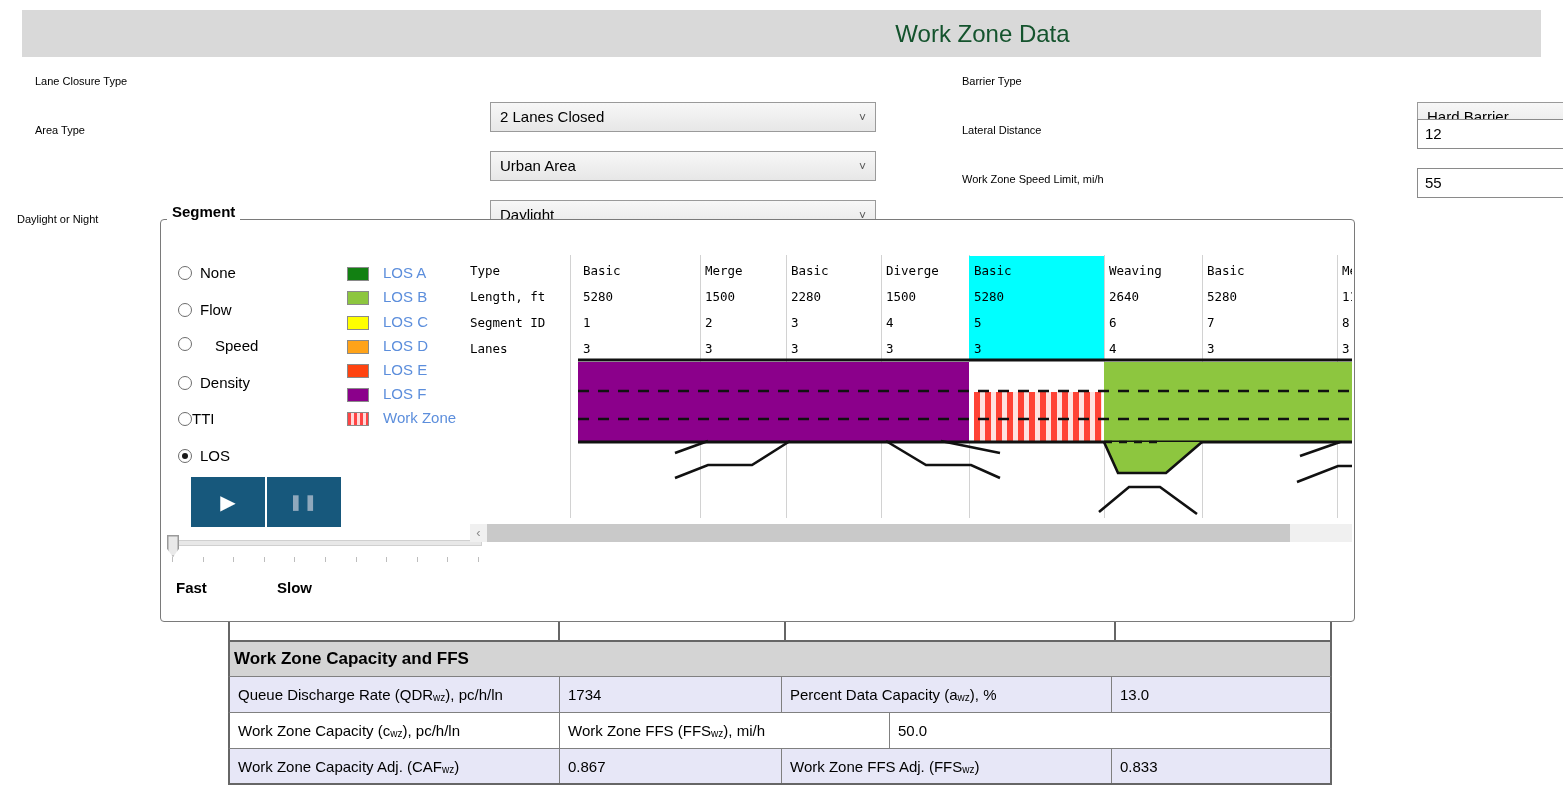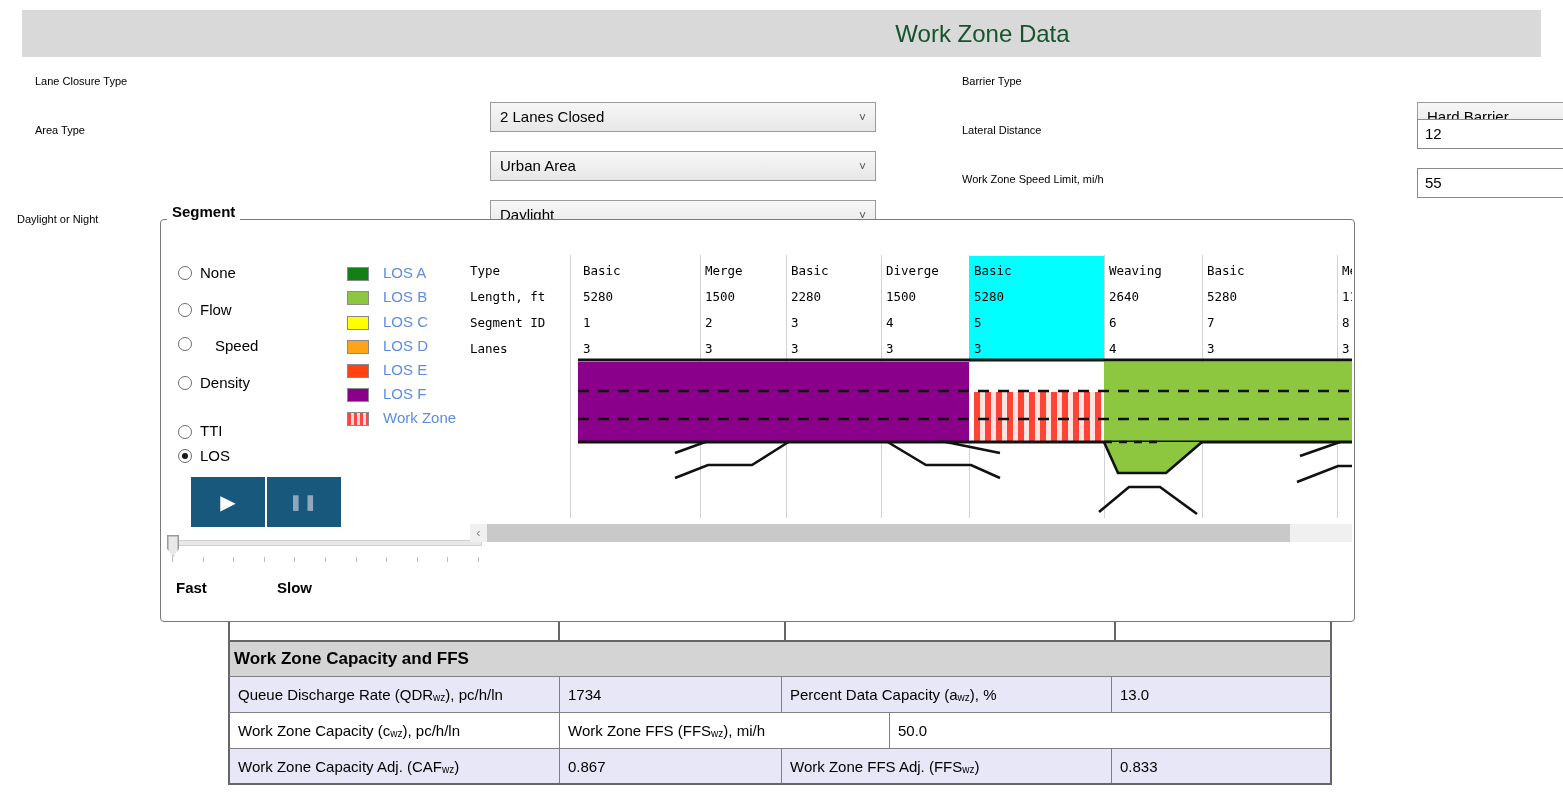--- a/index.html
+++ b/index.html
@@ -104,21 +104,21 @@
         <div class="radio-label">Flow</div>
       </div>
       <div class="abs" style="left: 178px; top: 337px; display: flex; align-items: flex-start; gap: 23px;">
         <div class="radio-circle" style="position: relative;"></div>
         <div class="radio-label">Speed</div>
       </div>
       <div class="abs" style="left: 178px; top: 374px; display: flex; align-items: center; gap: 8px;">
         <div class="radio-circle" style="position: relative;"></div>
         <div class="radio-label">Density</div>
       </div>
-      <div class="abs" style="left: 178px; top: 410px; display: flex; align-items: flex-end; gap: 8px; margin-top: 12px;">
+      <div class="abs" style="left: 178px; top: 410px; display: flex; align-items: center; ">
         <div class="radio-circle" style="position: relative;"></div>
         <div class="radio-label">TTI</div>
       </div>
       <div class="abs" style="left: 178px; top: 447px; display: flex; align-items: center; gap: 8px;">
         <div class="radio-circle" style="position: relative;">
           <div class="radio-dot"></div>
         </div>
         <div class="radio-label">LOS</div>
       </div>
     </div>

